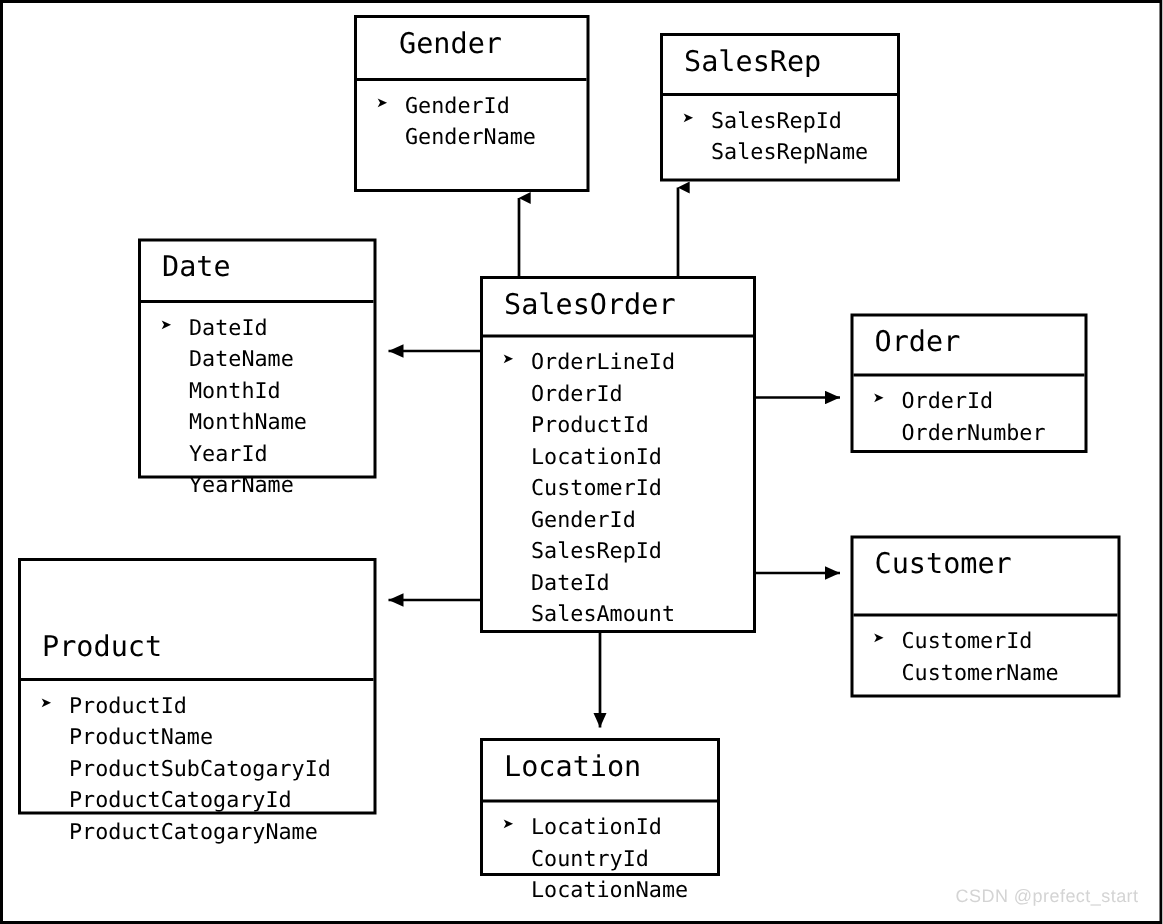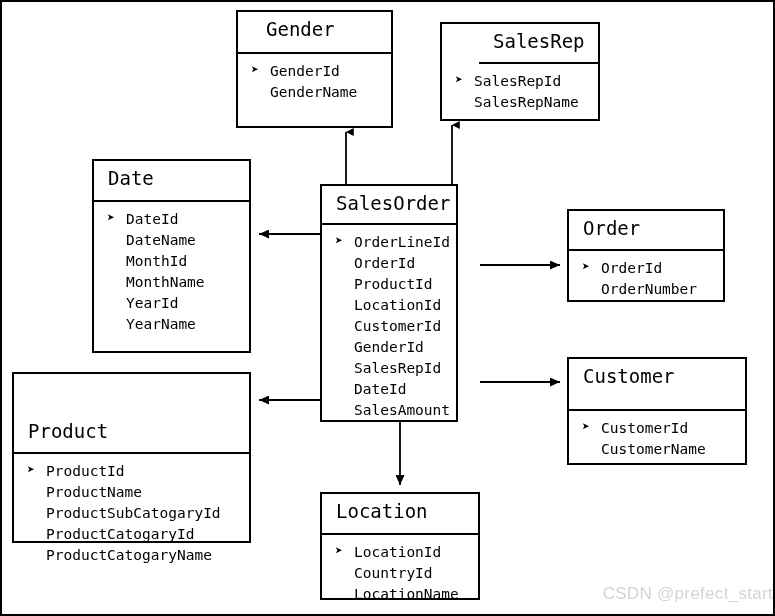--- a/index.html
+++ b/index.html
@@ -59,24 +59,24 @@
     position: absolute;
     left: 0;
     top: 0;
     width: 775px;
     height: 616px;
     z-index: 1;
     pointer-events: none;
   }
   .watermark {
     position: absolute;
-    right: 0;
+    right: 14px;
     bottom: 10px;
     font-family: "Liberation Sans", sans-serif;
-    font-size: 17px;
+    font-size: 12px;
     color: #d4d4d4;
     letter-spacing: 0.3px;
     white-space: nowrap;
     z-index: 8;
   }
 </style>
 </head>
 <body>
 
 <div id="canvas">
@@ -103,40 +103,40 @@
 
   <div class="entity" style="left: 234px; top: 8px; width: 157px; height: 118px;">
     <div class="entity-title" style="height: 42px; padding-left: 28px;">Gender</div>
     <div class="entity-fields">
         <span class="field"><span class="pk-icon">➤</span><span>GenderId</span></span>
         <span class="field"><span>GenderName</span></span>
       </div>
   </div>
 
   <div class="entity" style="left: 438px; top: 20px; width: 160px; height: 99px;">
-    <div class="entity-title" style="height: 40px; margin-left: 37px;">SalesRep</div>
+    <div class="entity-title" style="height: 40px;">SalesRep</div>
     <div class="entity-fields">
         <span class="field"><span class="pk-icon">➤</span><span>SalesRepId</span></span>
         <span class="field"><span>SalesRepName</span></span>
       </div>
   </div>
 
-  <div class="entity" style="left: 90px; top: 157px; width: 159px; height: 194px;">
+  <div class="entity" style="left: 90px; top: 157px; width: 159px; height: 160px;">
     <div class="entity-title" style="height: 41px;">Date</div>
     <div class="entity-fields">
         <span class="field"><span class="pk-icon">➤</span><span>DateId</span></span>
         <span class="field"><span>DateName</span></span>
         <span class="field"><span>MonthId</span></span>
         <span class="field"><span>MonthName</span></span>
         <span class="field"><span>YearId</span></span>
         <span class="field"><span>YearName</span></span>
       </div>
   </div>
 
-  <div class="entity" style="left: 318px; top: 182px; width: 138px; height: 238px;">
+  <div class="entity" style="left: 318px; top: 182px; width: 184px; height: 238px;">
     <div class="entity-title" style="height: 39px;">SalesOrder</div>
     <div class="entity-fields">
         <span class="field"><span class="pk-icon">➤</span><span>OrderLineId</span></span>
         <span class="field"><span>OrderId</span></span>
         <span class="field"><span>ProductId</span></span>
         <span class="field"><span>LocationId</span></span>
         <span class="field"><span>CustomerId</span></span>
         <span class="field"><span>GenderId</span></span>
         <span class="field"><span>SalesRepId</span></span>
         <span class="field"><span>DateId</span></span>
@@ -164,21 +164,21 @@
     <div class="entity-title" style="height: 40px; margin-top: 40px;">Product</div>
     <div class="entity-fields">
         <span class="field"><span class="pk-icon">➤</span><span>ProductId</span></span>
         <span class="field"><span>ProductName</span></span>
         <span class="field"><span>ProductSubCatogaryId</span></span>
         <span class="field"><span>ProductCatogaryId</span></span>
         <span class="field"><span>ProductCatogaryName</span></span>
       </div>
   </div>
 
-  <div class="entity" style="left: 318px; top: 490px; width: 160px; height: 108px;">
+  <div class="entity" style="left: 318px; top: 490px; width: 160px; height: 92px;">
     <div class="entity-title" style="height: 41px;">Location</div>
     <div class="entity-fields">
         <span class="field"><span class="pk-icon">➤</span><span>LocationId</span></span>
         <span class="field"><span>CountryId</span></span>
         <span class="field"><span>LocationName</span></span>
       </div>
   </div>
 
   <div class="watermark">CSDN @prefect_start</div>
 

